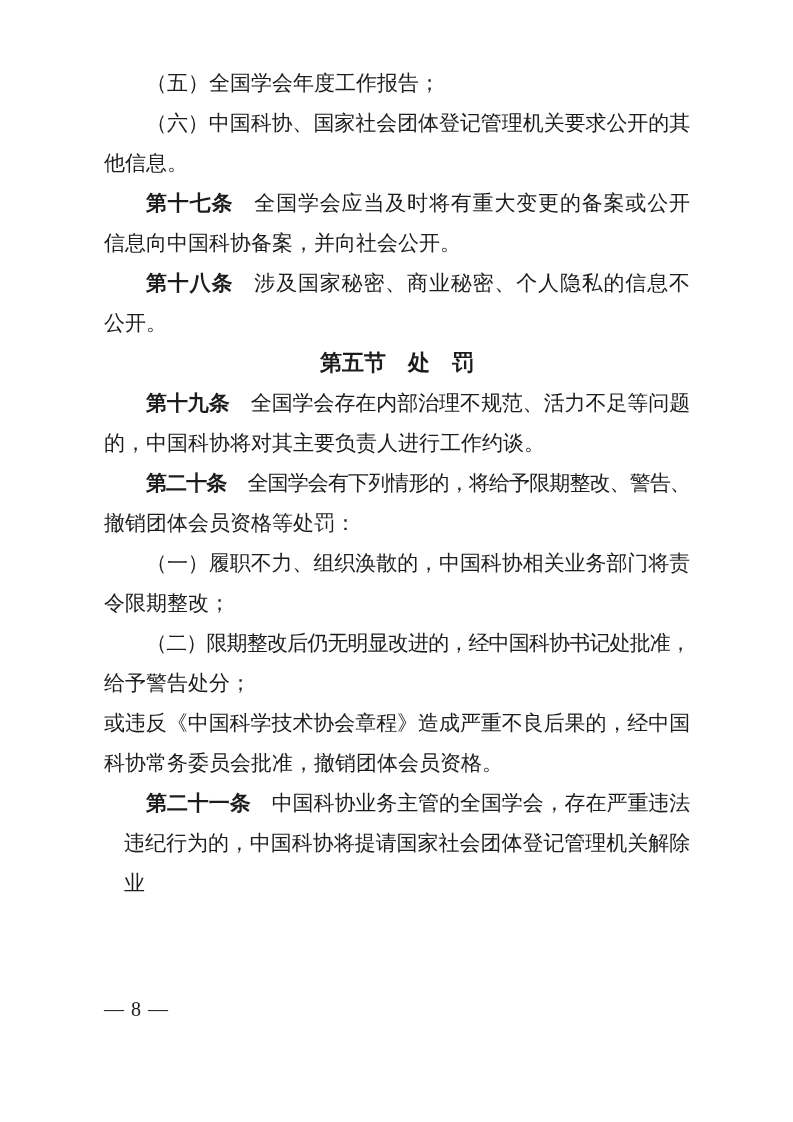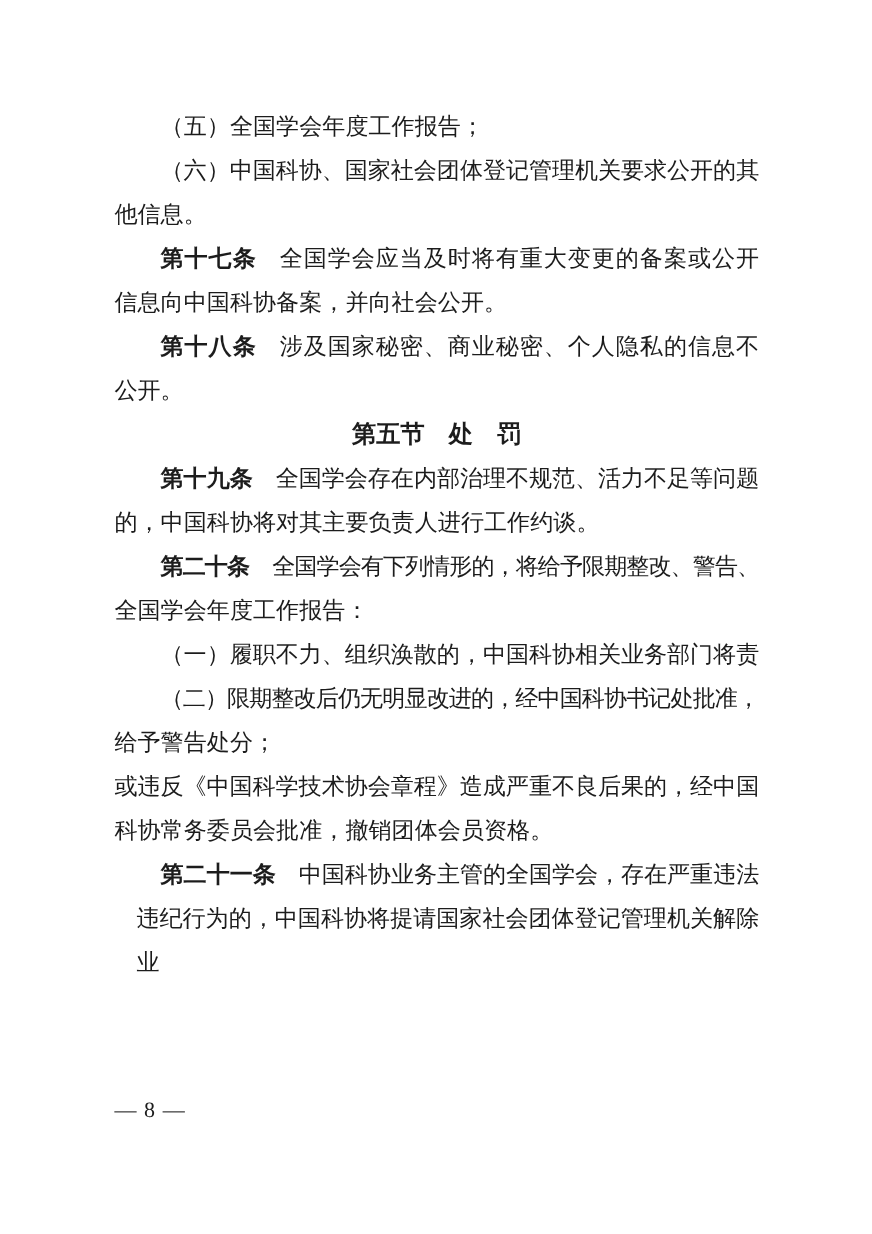--- a/index.html
+++ b/index.html
@@ -12,23 +12,23 @@
     width: 793px;
     height: 1122px;
     background: #ffffff;
     overflow: hidden;
     font-family: "Liberation Serif", serif;
     color: #1c1c1c;
   }
   .text-block {
     position: absolute;
     left: 104px;
-    top: 12px;
+    top: 0;
     width: 586px;
-    padding-top: 83px;
+    padding-top: 63px;
     font-size: 21px;
   }
   .line {
     line-height: 40px;
     height: 40px;
     text-align: justify;
     text-align-last: justify;
     overflow: visible;
   }
   .line.first {
@@ -67,22 +67,23 @@
       <div class="line first" style="letter-spacing: -0.23px;">（六）中国科协、国家社会团体登记管理机关要求公开的其</div>
       <div class="line last" style="">他信息。</div>
       <div class="line first" style=""><span class="lead">第十七条</span><span>全国学会应当及时将有重大变更的备案或公开</span></div>
       <div class="line last" style="">信息向中国科协备案，并向社会公开。</div>
       <div class="line first" style=""><span class="lead">第十八条</span><span>涉及国家秘密、商业秘密、个人隐私的信息不</span></div>
       <div class="line last" style="">公开。</div>
       <div class="line heading" style="">第五节　处　罚</div>
       <div class="line first" style="letter-spacing: -0.23px;"><span class="lead">第十九条</span><span>全国学会存在内部治理不规范、活力不足等问题</span></div>
       <div class="line last" style="">的，中国科协将对其主要负责人进行工作约谈。</div>
       <div class="line first" style="letter-spacing: -1.03px;"><span class="lead">第二十条</span><span>全国学会有下列情形的，将给予限期整改、警告、</span></div>
-      <div class="line last" style="">全国学会年度工作报告：</div>
+      <div class="line last" style="">撤销团体会员资格等处罚：</div>
       <div class="line first" style="letter-spacing: -0.23px;">（一）履职不力、组织涣散的，中国科协相关业务部门将责</div>
+      <div class="line last" style="">令限期整改；</div>
       <div class="line first" style="letter-spacing: -1px;">（二）限期整改后仍无明显改进的，经中国科协书记处批准，</div>
       <div class="line last" style="">给予警告处分；</div>
       <div class="line" style="letter-spacing: -0.22px;">或违反《中国科学技术协会章程》造成严重不良后果的，经中国</div>
       <div class="line last" style="">科协常务委员会批准，撤销团体会员资格。</div>
       <div class="line first" style="letter-spacing: -0.23px;"><span class="lead">第二十一条</span><span>中国科协业务主管的全国学会，存在严重违法</span></div>
       <div class="line" style="letter-spacing: -0.22px; margin-left: 20px;">违纪行为的，中国科协将提请国家社会团体登记管理机关解除业</div>
     </main>
   <div class="page-number">— 8 —</div>
 </div>
 

